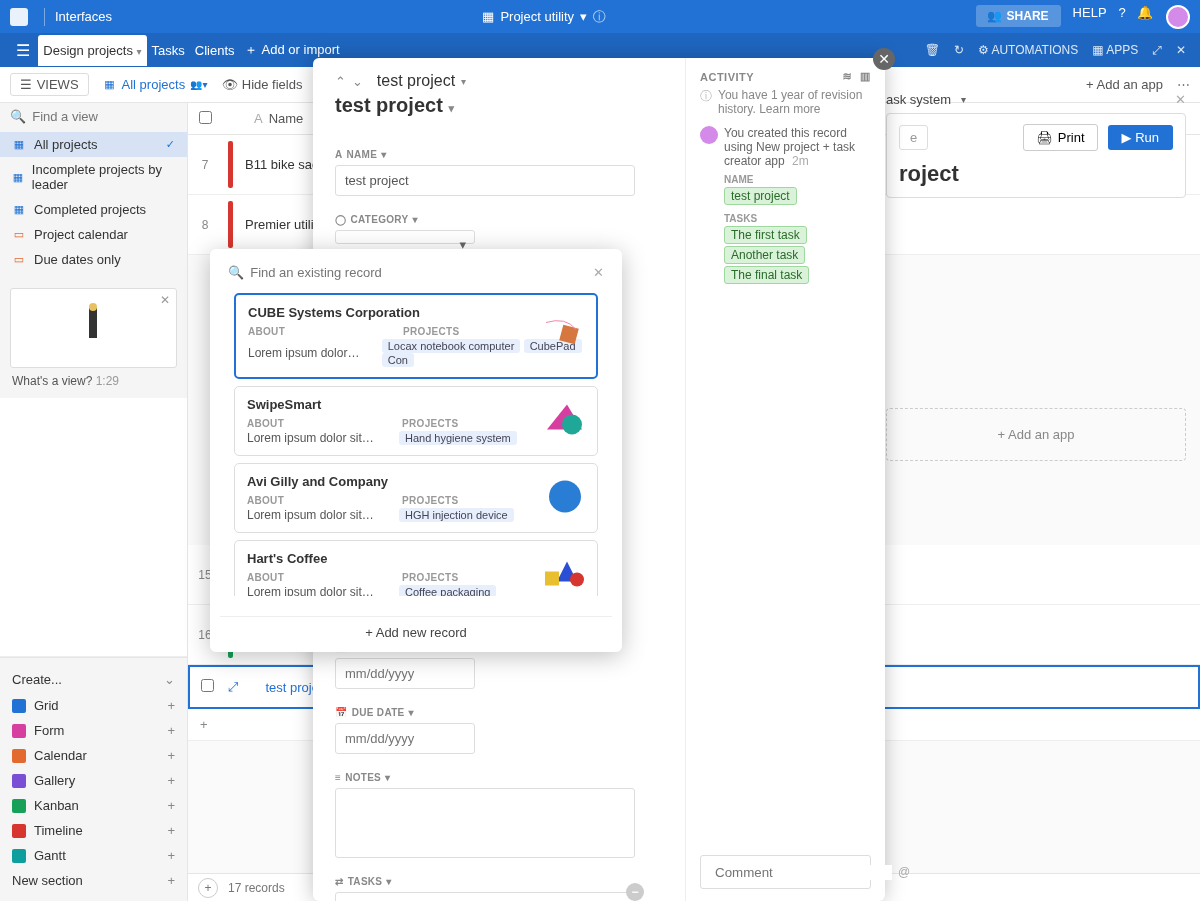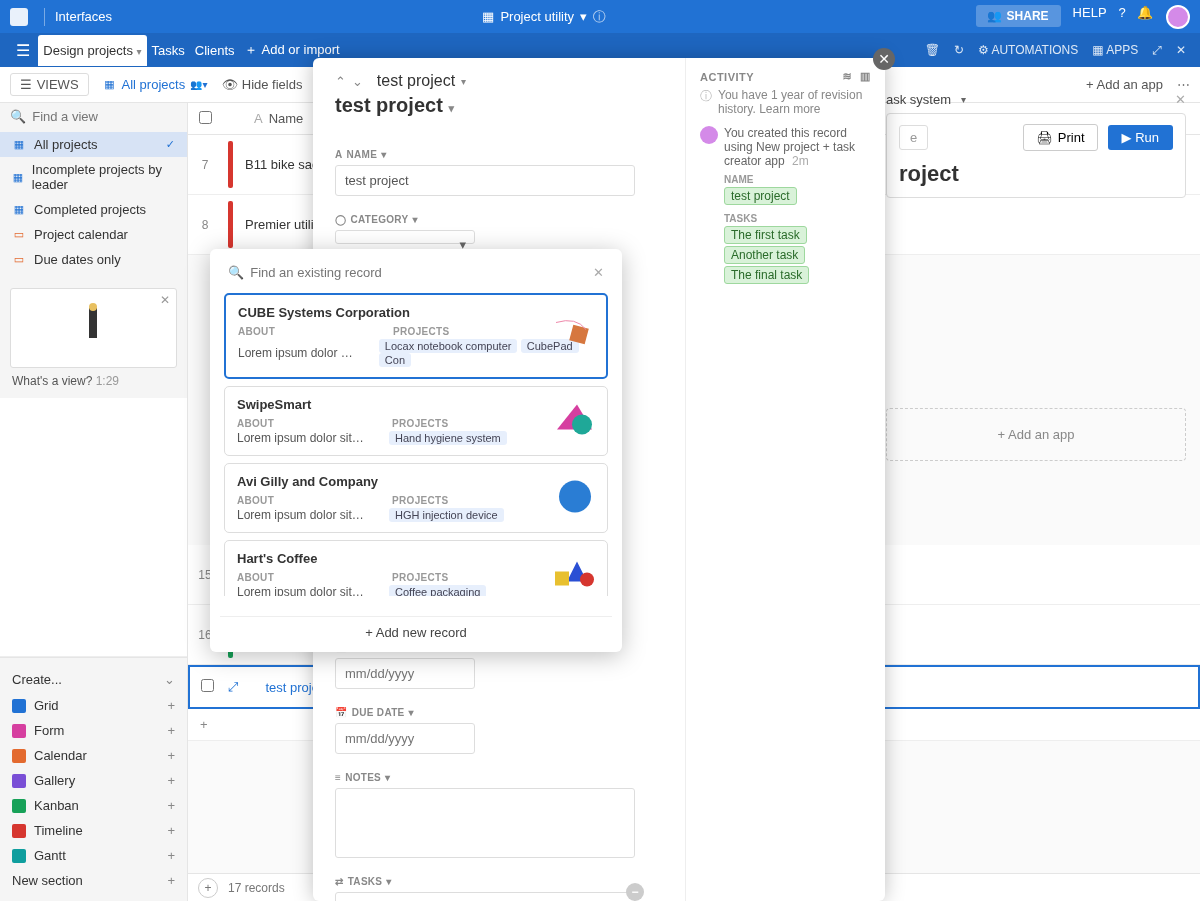--- a/index.html
+++ b/index.html
@@ -75,21 +75,21 @@
 .record-right .note{background:#fff;font-size:12px;color:#888;margin-bottom:10px;display:flex;gap:6px;}
 .record-right .entry{margin-bottom:8px;display:flex;gap:6px;}
 .pill{display:inline-block;background:#d9f2d9;border:1px solid #9ed89e;border-radius:3px;padding:1px 6px;font-size:12px;color:#2a6b2a;margin:2px 2px 0 0;}
 .comment-box{margin-top:auto;border:1px solid #ddd;border-radius:3px;padding:6px 8px;display:flex;align-items:center;gap:6px;color:#aaa;}
 .close-x{position:absolute;right:-10px;top:-10px;width:22px;height:22px;border-radius:50%;background:#666;color:#fff;display:flex;align-items:center;justify-content:center;font-size:14px;z-index:60;}
 
 .link-popup{position:absolute;left:210px;top:249px;width:412px;background:#fff;border-radius:6px;box-shadow:0 4px 24px rgba(0,0,0,.25);z-index:100;padding:10px 10px 8px;}
 .link-popup .search{display:flex;align-items:center;gap:6px;padding:6px 8px;color:#aaa;}
 .link-popup .search input{border:none;outline:none;flex:1;font-size:13px;}
 .link-popup .close{color:#aaa;cursor:pointer;}
-.rec-card{border:1px solid #ddd;border-radius:5px;padding:10px 12px;margin:7px 4px;position:relative;overflow:hidden;}
+.rec-card{border:1px solid #ddd;border-radius:5px;padding:10px 12px;margin:7px 14px;position:relative;overflow:hidden;}
 .rec-card.active{border:2px solid #2172d4;}
 .rec-card .name{font-weight:600;font-size:13px;color:#333;margin-bottom:6px;}
 .rec-card .cols{display:flex;gap:30px;font-size:10px;color:#999;font-weight:600;letter-spacing:.3px;}
 .rec-card .vals{display:flex;gap:22px;font-size:12px;color:#555;margin-top:2px;align-items:center;}
 .rec-card .about-v{width:130px;white-space:nowrap;overflow:hidden;text-overflow:ellipsis;}
 .tag{background:#e7effc;border-radius:3px;padding:1px 6px;font-size:11px;color:#445;}
 .rec-card .shape{position:absolute;right:10px;top:50%;transform:translateY(-50%);}
 .link-popup .addnew{text-align:center;padding:8px 0 4px;font-size:13px;color:#444;border-top:1px solid #eee;margin-top:20px;}
 
 .apps-panel{position:absolute;right:14px;top:92px;width:300px;z-index:30;}
@@ -382,20 +382,25 @@
       <div style="width:18px;height:18px;border-radius:50%;background:#d48ae8;flex-shrink:0;"></div>
       <div>
         <span>You created this record using New project + task creator app</span>
         <span style="color:#aaa;margin-left:4px;">2m</span>
         <div style="margin-top:6px;font-size:10px;font-weight:600;color:#999;">NAME</div>
         <span class="pill">test project</span>
         <div style="margin-top:8px;font-size:10px;font-weight:600;color:#999;">TASKS</div>
         <div id="act-tasks"><span class="pill">The first task</span><span class="pill">Another task</span><span class="pill">The final task</span></div>
       </div>
     </div>
+    <div class="comment-box">
+      <div style="width:20px;height:20px;border-radius:50%;background:#d48ae8;"></div>
+      <input style="border: none; outline: none; flex: 1 1 0%;" placeholder="Comment">
+      <span>@</span>
+    </div>
   </div>
 </div>
 
 <div class="link-popup">
   <div class="search">
     <span>🔍</span>
     <input placeholder="Find an existing record" style="">
     <span class="close">✕</span>
   </div>
   <div id="reclist" style="max-height:310px;overflow:hidden;">

